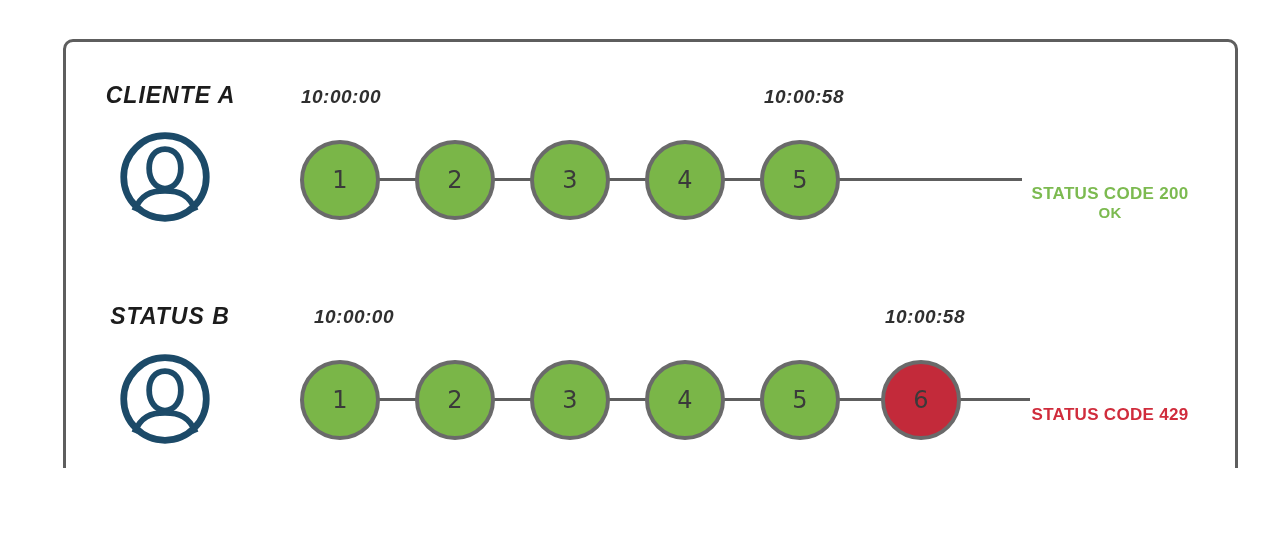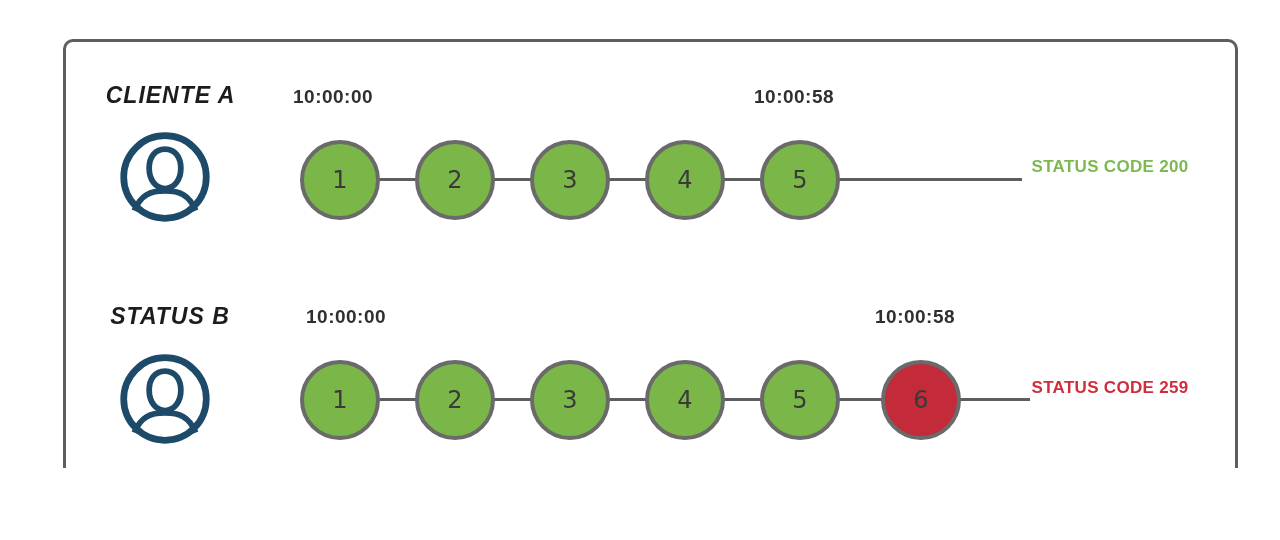--- a/index.html
+++ b/index.html
@@ -15,39 +15,39 @@
   .panel{
     position:absolute; left:63px; top:39px; width:1175px; height:459px;
     border:3px solid var(--panel-border); border-radius:10px; background:#fff;
     box-sizing:border-box;
   }
   .client-label{
     position:absolute; text-align:center; font-style:italic; font-weight:bold;
     font-size:23px; letter-spacing:1px; color:var(--label);
   }
   .ts{
-    position:absolute; text-align:left; font-weight:bold; font-size:19px;
-    color:var(--timestamp); letter-spacing:0.5px;
+    position:absolute; text-align:right; font-weight:bold; font-size:19px;
+    color:var(--timestamp); letter-spacing:0.5px;font-style:italic;
   }
   .track{
     position:absolute; height:3px; background:var(--line); z-index:1;
   }
   .circle{
     position:absolute; width:80px; height:80px; border-radius:50%;
     border:4px solid var(--circle-border); box-sizing:border-box;
     display:flex; align-items:center; justify-content:center; z-index:2;
     font-family:"DejaVu Sans", sans-serif; font-size:24px; color:var(--number);
   }
   .circle.ok{background:var(--green);}
   .circle.blocked{background:var(--red);}
   .avatar{position:absolute; width:96px; height:96px;}
   .avatar svg{display:block; width:100%; height:100%;}
   .status{
     position:absolute; width:170px; text-align:center; font-weight:bold;
-    letter-spacing:0.3px; z-index:2;
+    letter-spacing:0.3px; z-index:2;margin-top:27px;
   }
   .status .l1{font-size:17px; line-height:20px;}
   .status .l2{font-size:15px; line-height:18px;}
   .status.green{color:var(--status-green);}
   .status.red{color:var(--status-red);}
 </style>
 </head>
 <body>
 
 <div class="canvas">
@@ -70,20 +70,21 @@
   <div class="track" style="left:340px;top:178px;width:682px;"></div>
 
   <div class="circle ok" style="left:300px;top:140px;">1</div>
   <div class="circle ok" style="left:415px;top:140px;">2</div>
   <div class="circle ok" style="left:530px;top:140px;">3</div>
   <div class="circle ok" style="left:645px;top:140px;">4</div>
   <div class="circle ok" style="left:760px;top:140px;">5</div>
 
   <div class="status green" style="left:1025px;top:157px;">
     <div class="l1">STATUS CODE 200</div>
+    <div class="l2">OK</div>
   </div>
 
   <div class="client-label" style="left:96px;top:303px;width:148px;">STATUS B</div>
 
   <div class="avatar" style="left:117px;top:351px;">
     <svg viewBox="0 0 100 100">
       <circle cx="50" cy="50" r="43" fill="none" stroke="#1c4a68" stroke-width="7"></circle>
       <path d="M50 21 C 61 21 66.5 30 66.5 41 C 66.5 52.5 60 62 50 62 C 40 62 33.5 52.5 33.5 41 C 33.5 30 39 21 50 21 Z" fill="none" stroke="#1c4a68" stroke-width="6"></path>
       <path d="M18 85 C 25 68 35 64.5 50 64.5 C 65 64.5 75 68 82 85" fill="none" stroke="#1c4a68" stroke-width="6"></path>
     </svg>
@@ -95,16 +96,16 @@
   <div class="track" style="left:340px;top:398px;width:690px;"></div>
 
   <div class="circle ok" style="left:300px;top:360px;">1</div>
   <div class="circle ok" style="left:415px;top:360px;">2</div>
   <div class="circle ok" style="left:530px;top:360px;">3</div>
   <div class="circle ok" style="left:645px;top:360px;">4</div>
   <div class="circle ok" style="left:760px;top:360px;">5</div>
   <div class="circle blocked" style="left:881px;top:360px;">6</div>
 
   <div class="status red" style="left:1025px;top:378px;">
-    <div class="l1">STATUS CODE 259</div>
+    <div class="l1">STATUS CODE 429</div>
   </div>
 
 </div>
 
 </body></html>

